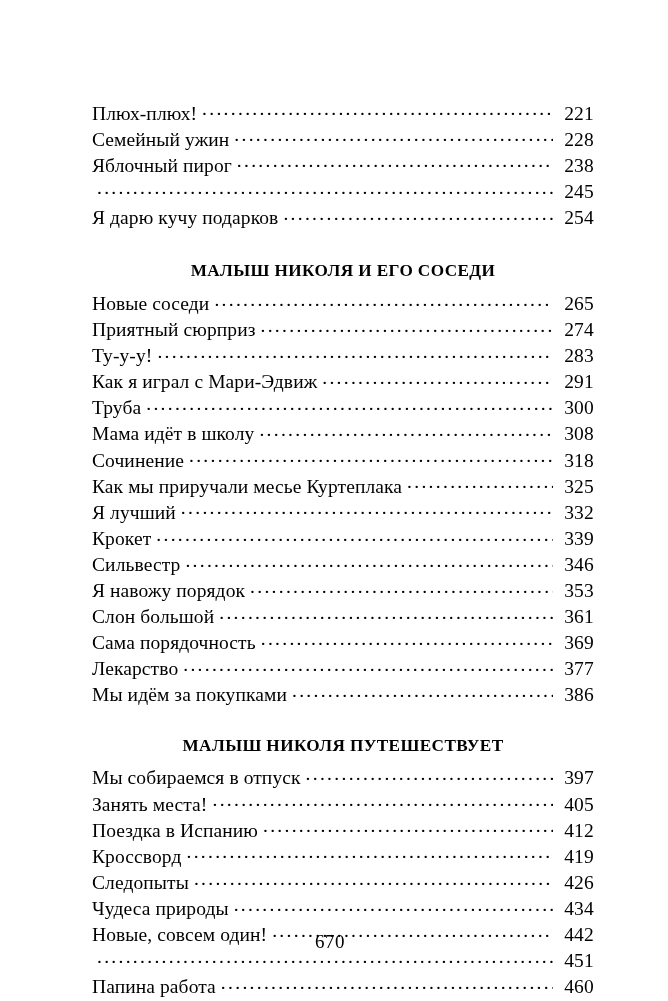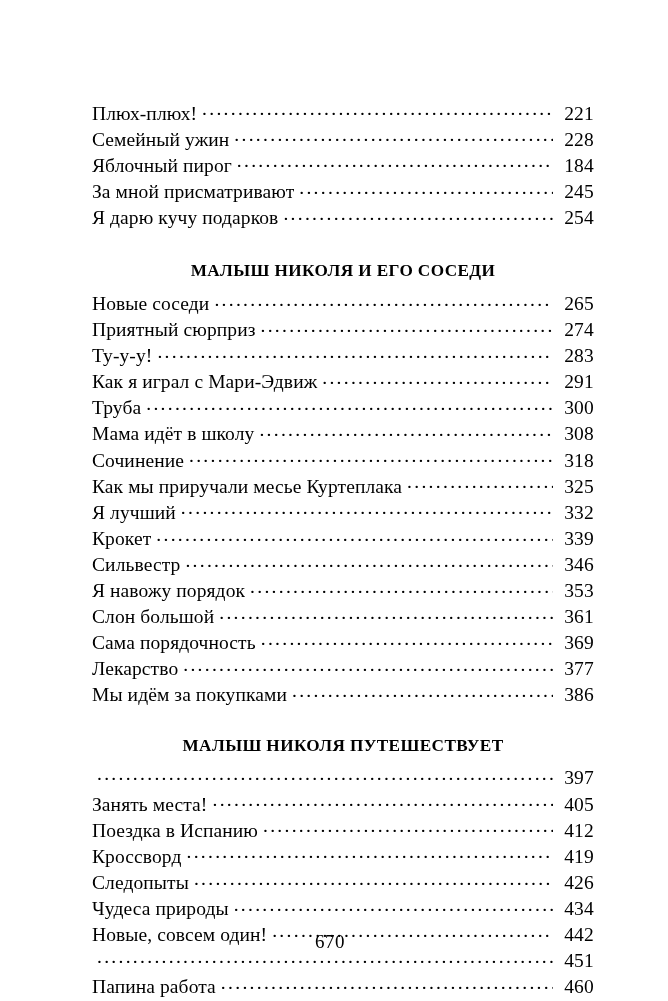--- a/index.html
+++ b/index.html
@@ -96,24 +96,23 @@
         <span class="page-no">221</span>
       </div>
       <div class="entry">
         <span class="title">Семейный ужин</span>
         <span class="leader"></span>
         <span class="page-no">228</span>
       </div>
       <div class="entry">
         <span class="title">Яблочный пирог</span>
         <span class="leader"></span>
-        <span class="page-no">184</span>
-      </div>
-      <div class="entry">
-        <span class="title">За мной присматривают</span>
+        <span class="page-no">238</span>
+      </div>
+      <div class="entry">
         <span class="leader"></span>
         <span class="page-no">245</span>
       </div>
       <div class="entry">
         <span class="title">Я дарю кучу подарков</span>
         <span class="leader"></span>
         <span class="page-no">254</span>
       </div>
     </div>
 
@@ -197,20 +196,21 @@
       <div class="entry">
         <span class="title">Мы идём за покупками</span>
         <span class="leader"></span>
         <span class="page-no">386</span>
       </div>
     </div>
 
     <div class="section-head">МАЛЫШ НИКОЛЯ ПУТЕШЕСТВУЕТ</div>
     <div>
       <div class="entry">
+        <span class="title">Мы собираемся в отпуск</span>
         <span class="leader"></span>
         <span class="page-no">397</span>
       </div>
       <div class="entry">
         <span class="title">Занять места!</span>
         <span class="leader"></span>
         <span class="page-no">405</span>
       </div>
       <div class="entry">
         <span class="title">Поездка в Испанию</span>

